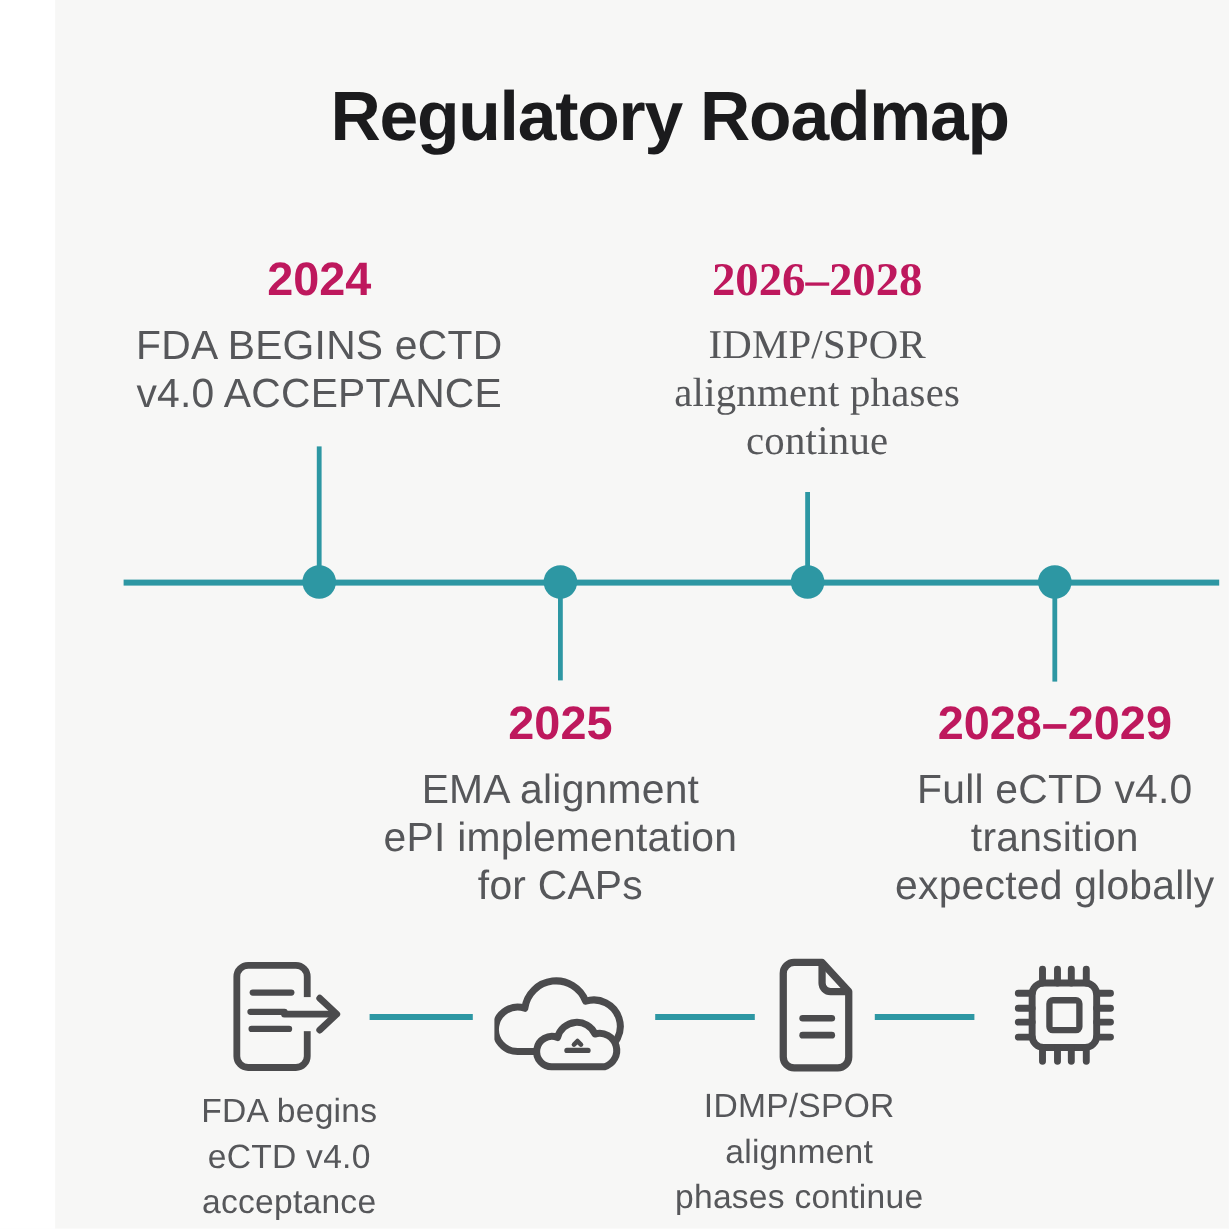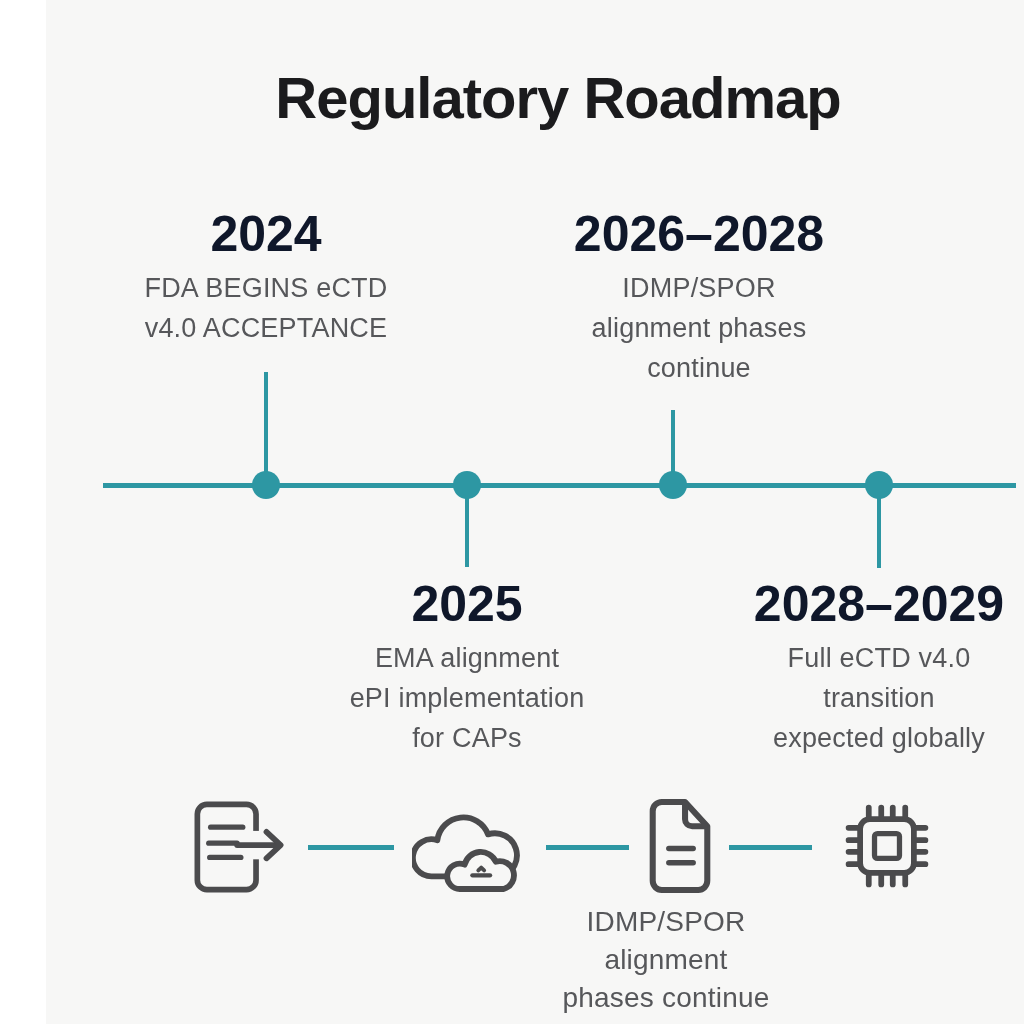--- a/index.html
+++ b/index.html
@@ -20,26 +20,26 @@
   .tl-dot{position:absolute;width:28px;height:28px;border-radius:50%;background:#2d97a3;top:471px;}
   .dot1{left:206px;} .dot2{left:407px;} .dot3{left:613px;} .dot4{left:819px;}
   .tl-stem{position:absolute;width:4px;background:#2d97a3;}
   .stem1{left:218px;top:372px;height:113px;}
   .stem2{left:419px;top:487px;height:80px;}
   .stem3{left:625px;top:410px;height:75px;}
   .stem4{left:831px;top:487px;height:81px;}
   
   .milestone{position:absolute;text-align:center;}
   .m1{left:40px;width:360px;top:212px;}
-  .m3{left:473px;width:360px;top:212px;}
+  .m3{left:455px;width:360px;top:212px;font-family:Liberation Serif, serif;}
   .m2{left:241px;width:360px;top:582px;text-align:center;}
   .m4{left:633px;width:400px;top:582px;}
-  .year{font-size:50px;font-weight:700;line-height:44px;color:#0f172a;letter-spacing:0px;}
+  .year{font-size:39px;font-weight:700;line-height:44px;color:#be185d;letter-spacing:0px;}
   .desc{
-    margin-top:12px;font-size:27px;line-height:40px;color:#56575a;
+    margin-top:12px;font-size:34px;line-height:40px;color:#56575a;
     white-space:pre-line;letter-spacing:0.2px;
   }
   
   .icon{position:absolute;}
   .icon svg{display:block;}
   .connector{position:absolute;top:845px;height:5px;background:#2d97a3;}
   .c1{left:262px;width:86px;}
   .c2{left:500px;width:83px;}
   .c3{left:683px;width:83px;}
   .plabel{
@@ -128,17 +128,20 @@
       <path d="M31 78 V90 M44 78 V90 M56 78 V90 M69 78 V90" stroke="#4b4b4d" stroke-width="6" stroke-linecap="round"></path>
       <path d="M10 31 H22 M10 44 H22 M10 56 H22 M10 69 H22" stroke="#4b4b4d" stroke-width="6" stroke-linecap="round"></path>
       <path d="M78 31 H90 M78 44 H90 M78 56 H90 M78 69 H90" stroke="#4b4b4d" stroke-width="6" stroke-linecap="round"></path>
     </svg>
   </div>
 
   <div class="connector c1"></div>
   <div class="connector c2"></div>
   <div class="connector c3"></div>
 
+  <div class="plabel pl1">FDA begins
+eCTD v4.0
+acceptance</div>
   <div class="plabel pl2">IDMP/SPOR
 alignment
 phases continue</div>
 
 </div>
 
 </body></html>

